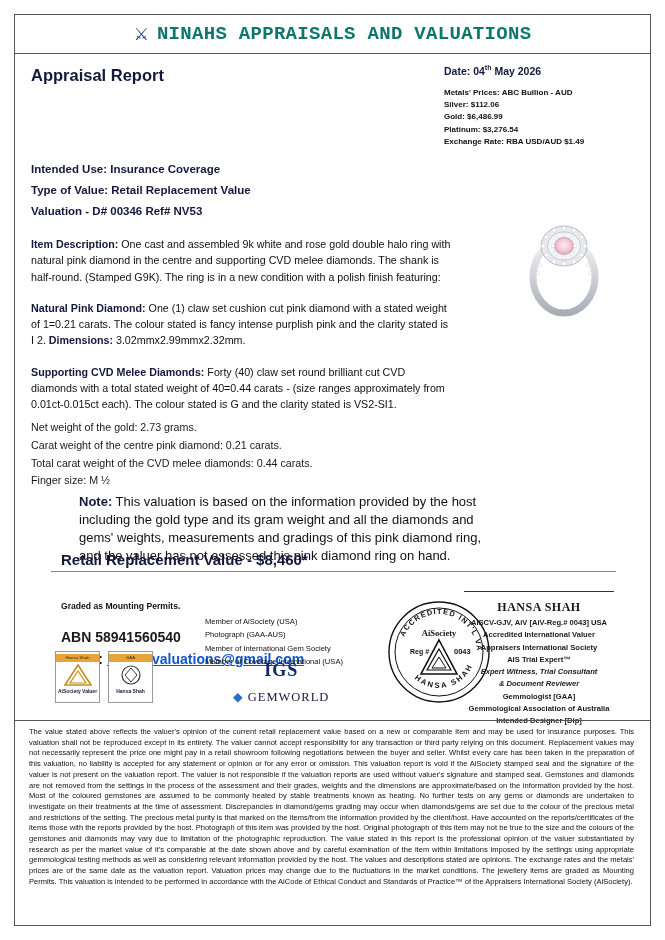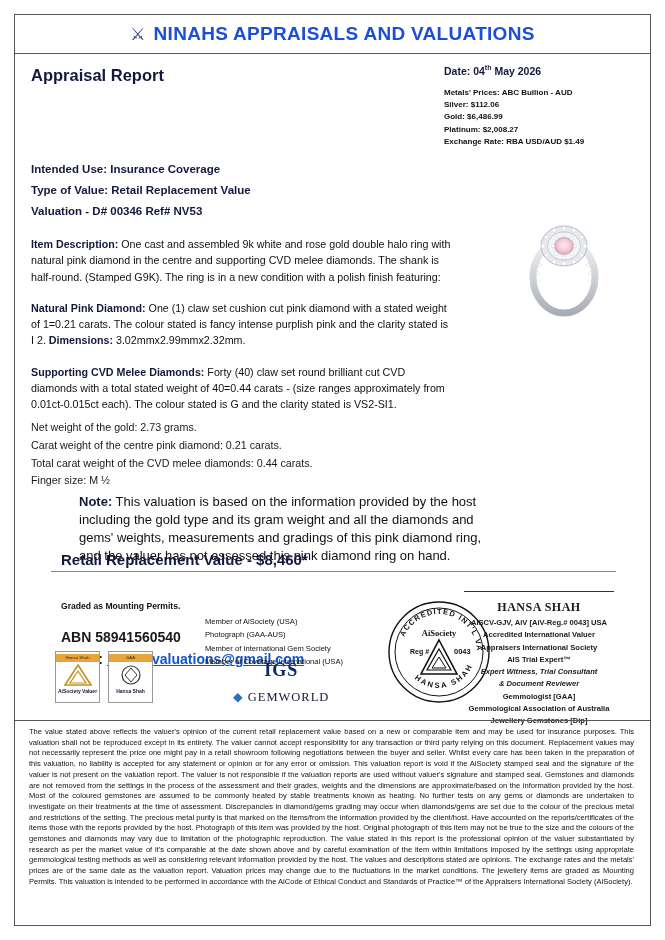--- a/index.html
+++ b/index.html
@@ -43,25 +43,25 @@
     display: flex;
     align-items: center;
     gap: 8px;
   }
   .crown-icon {
     color: #2b3f8c;
     font-size: 17px;
     line-height: 1;
   }
   .header-title {
-    font-family: Liberation Sans, sans-serif;
+    font-family: Liberation Mono, monospace;
     font-size: 19px;
     font-weight: bold;
     letter-spacing: 0.3px;
-    color: #1d4ed8;
+    color: #0f766e;
   }
 
   
   .body {
     position: relative;
     padding: 10px 16px 0 16px;
   }
 
   .title-row {
     display: flex;
@@ -310,21 +310,21 @@
           <div class="appraisal-title">Appraisal Report</div>
         </div>
         <div class="right-col">
           <div class="date-line">
             <span>Date: 04</span><sup>th</sup><span> May 2026</span>
           </div>
           <div class="metals-box">
             <div>Metals' Prices: ABC Bullion - AUD</div>
             <div>Silver: $112.06</div>
             <div>Gold: $6,486.99</div>
-            <div>Platinum: $2,008.27</div>
+            <div>Platinum: $3,276.54</div>
             <div>Exchange Rate: RBA USD/AUD $1.49</div>
           </div>
         </div>
       </div>
 
       <div class="intended">
         <div>Intended Use: Insurance Coverage</div>
         <div>Type of Value: Retail Replacement Value</div>
         <div>Valuation - D# 00346 Ref# NV53</div>
       </div>
@@ -443,21 +443,21 @@
       <div class="name">HANSA SHAH</div>
       <div class="cred">
         <div>AiSCV-GJV, AiV [AiV-Reg.# 0043] USA</div>
         <div>Accredited International Valuer</div>
         <div>Appraisers International Society</div>
         <div>AIS Trial Expert™</div>
         <div class="em">Expert Witness, Trial Consultant</div>
         <div class="em">&amp; Document Reviewer</div>
         <div>Gemmologist [GAA]</div>
         <div>Gemmological Association of Australia</div>
-        <div>Jewellery Gemstones [Dip]</div>
+        <div>Intended Designer [Dip]</div>
       </div>
     </div>
 
     <div class="logos">
       <div class="logo-card">
         <div class="band">Hansa Shah</div>
         <div style="height:26px;display:flex;align-items:center;justify-content:center;">
           <svg viewBox="0 0 40 26" width="40" height="26" aria-hidden="true">
             <polygon points="20,3 33,23 7,23" fill="none" stroke="#c58f1e" stroke-width="1.6"></polygon>
             <polygon points="20,9 28,21 12,21" fill="none" stroke="#c58f1e" stroke-width="1.2"></polygon>

